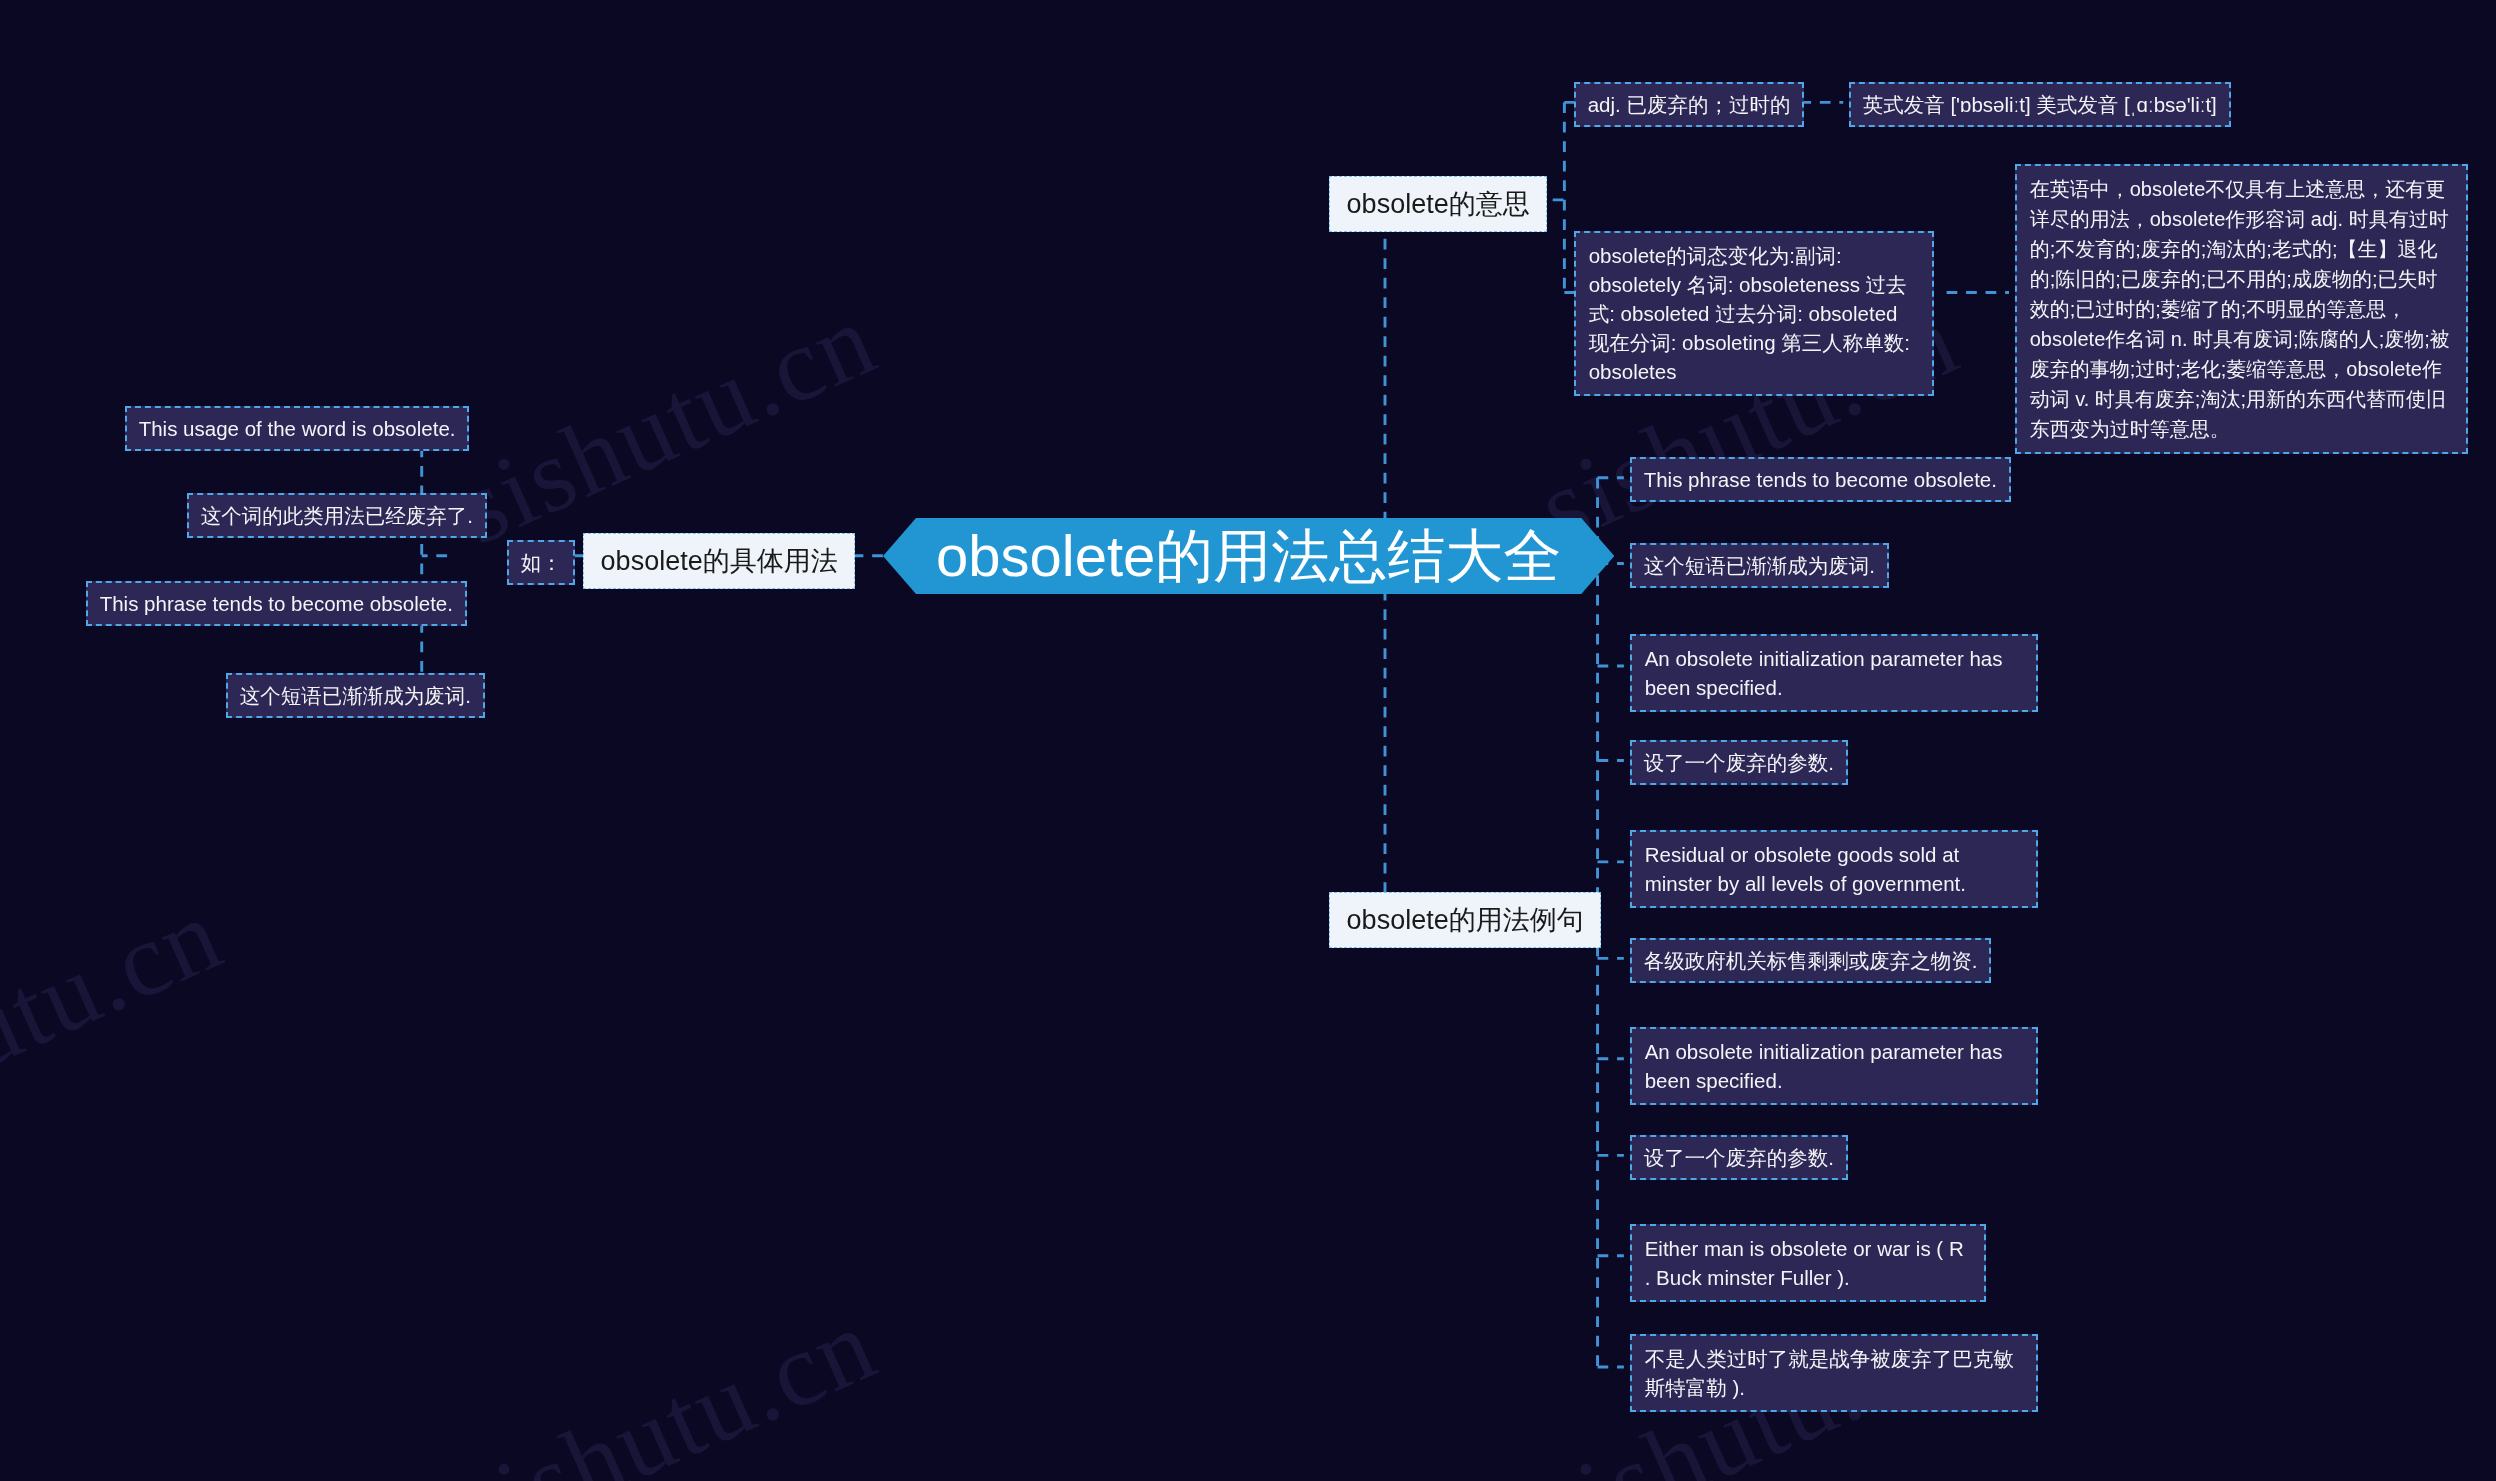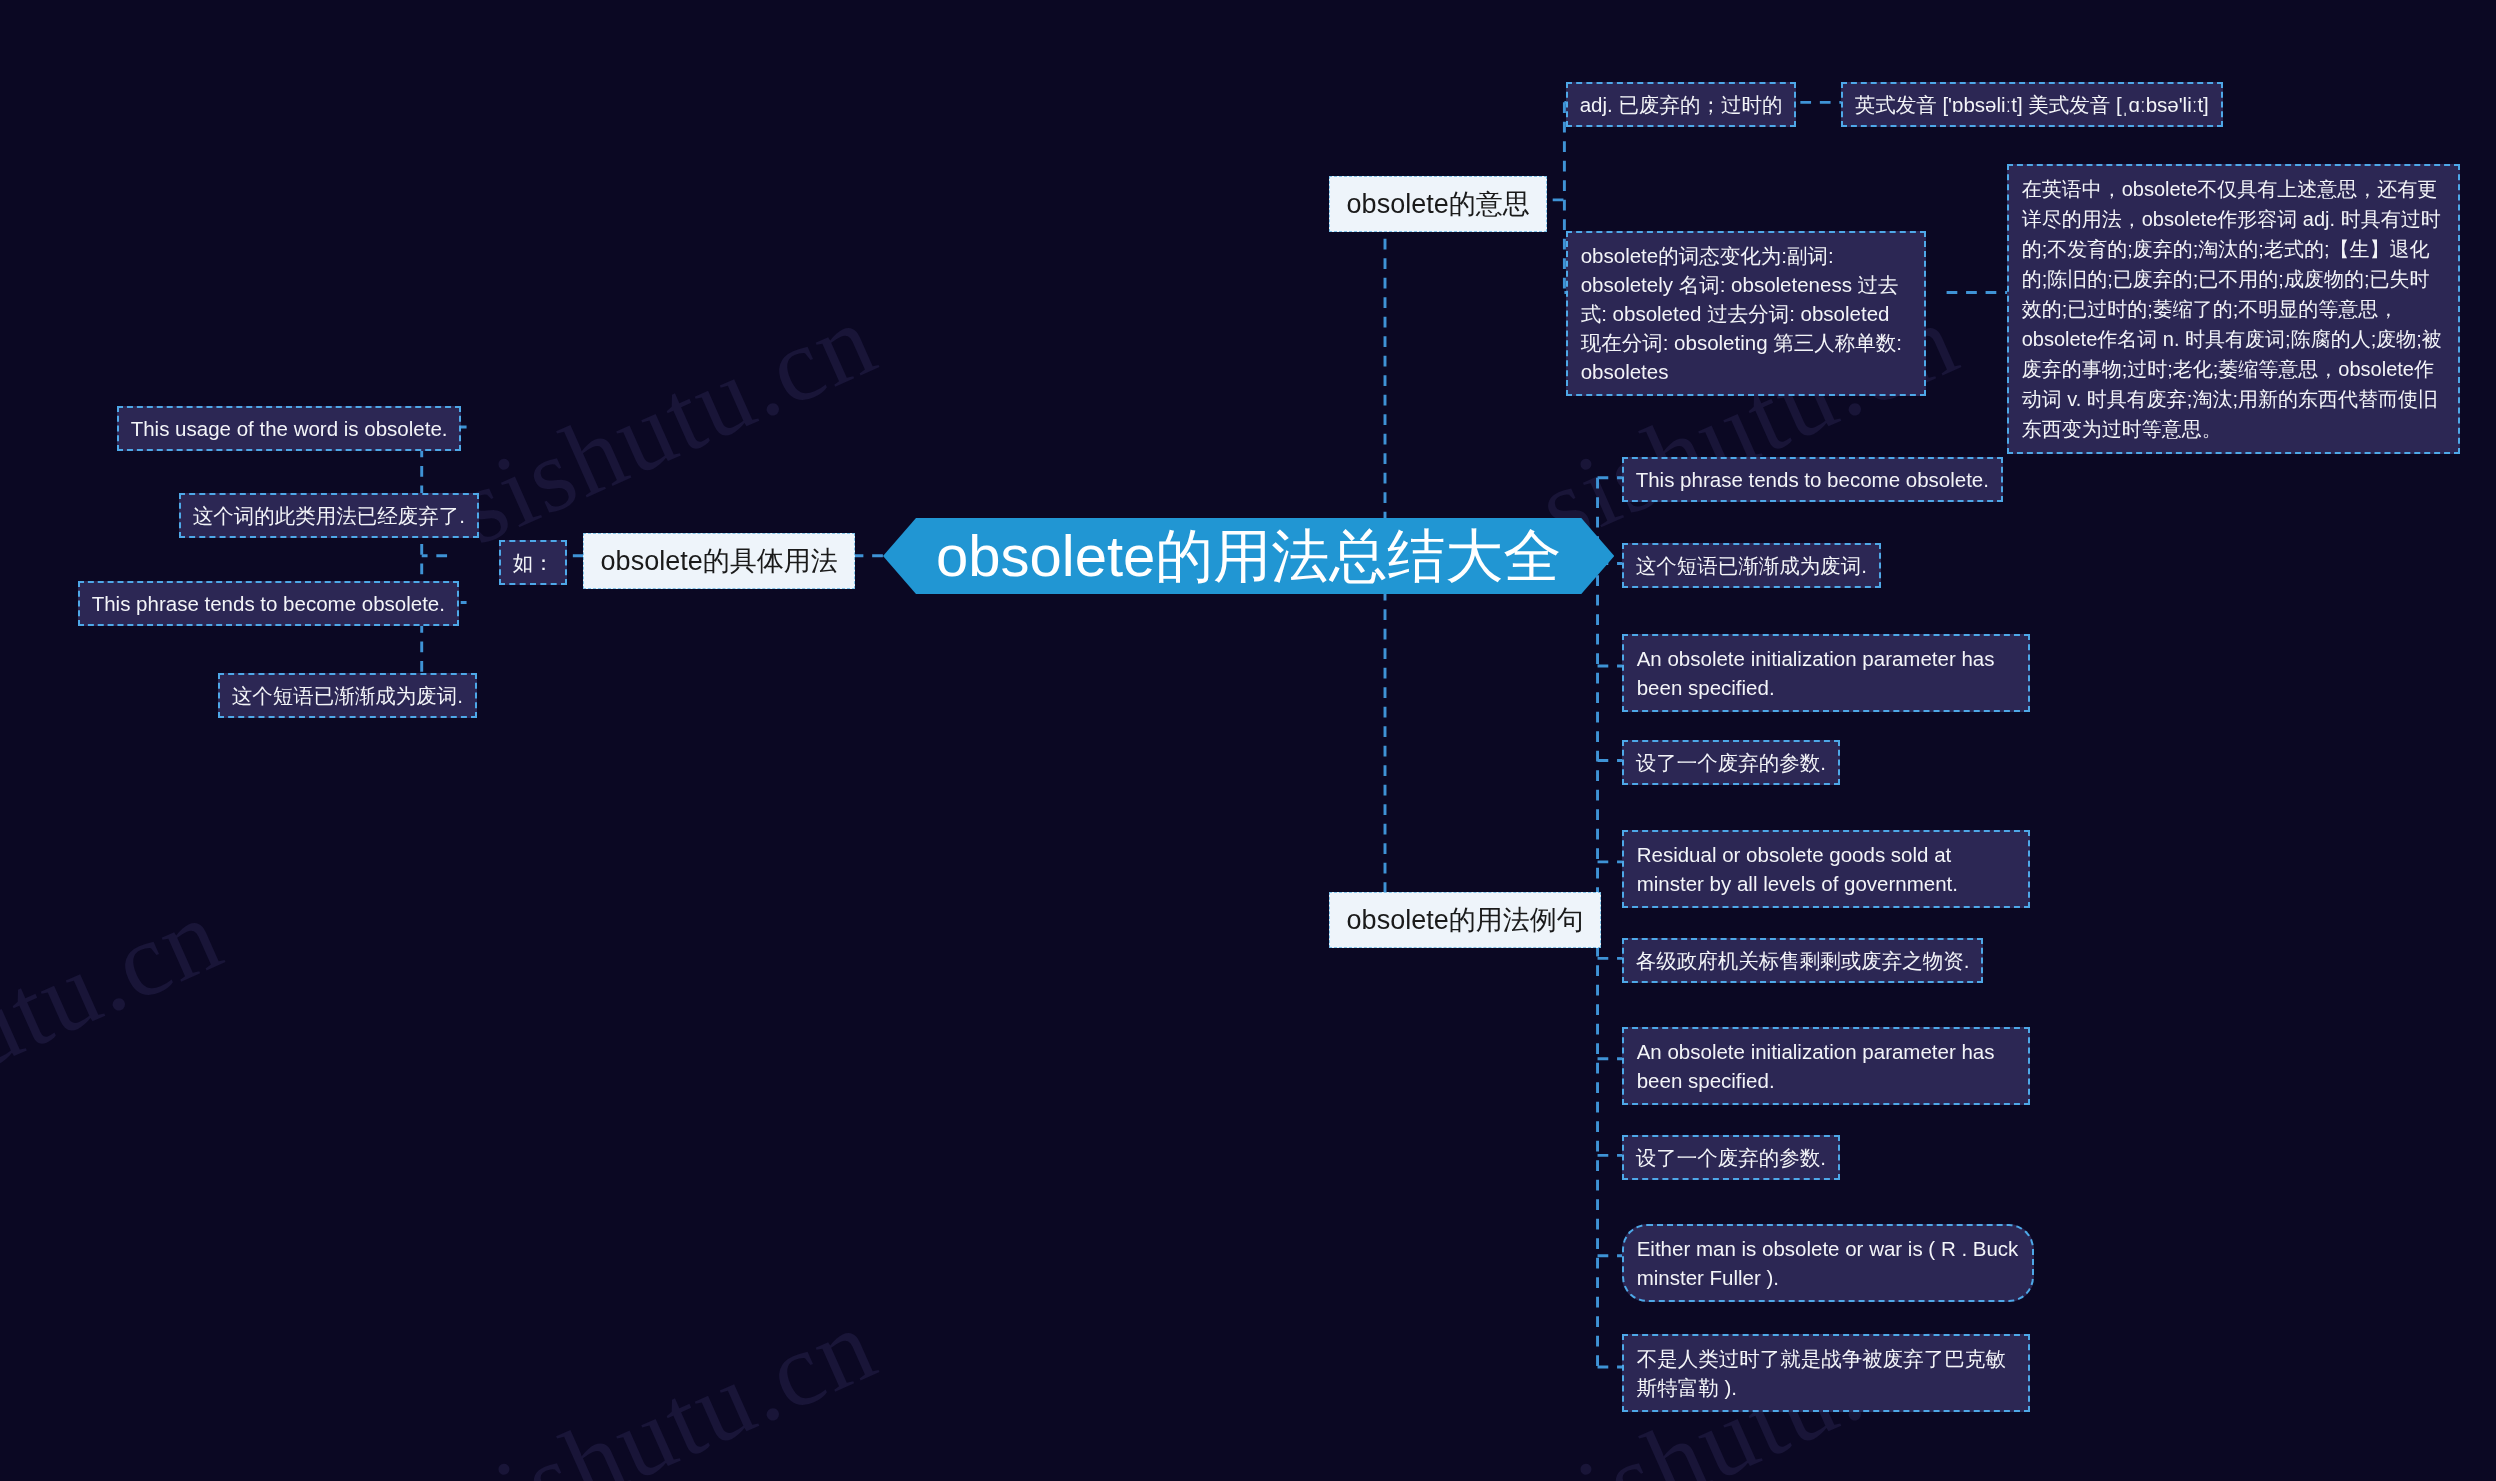--- a/index.html
+++ b/index.html
@@ -75,20 +75,21 @@
   }
 
   
   .leaf {
     background: #2c2754;
     color: #f3f4f8;
     font-size: 20.5px;
     padding: 7.8px 12.7px;
     border: 2px dashed #4ea8e8;
     display: block;
+    margin-left: 8px;
   }
   .leaf.tight { padding: 5.9px 11.7px; }
 
   .para {
     font-size: 20px;
     line-height: 1.5;
   }
 </style>
 </head>
 <body>
@@ -221,20 +222,20 @@
 </div>
 
 <div class="node leaf" style="left:1622px; top:1027px; width:408px;">
   <span>An obsolete initialization parameter has been specified.</span>
 </div>
 
 <div class="node leaf tight" style="left:1622px; top:1135px;">
   <span>设了一个废弃的参数.</span>
 </div>
 
-<div class="node leaf" style="left:1622px; top:1224px; width:412px;border-radius:25px;">
+<div class="node leaf" style="left:1622px; top:1224px; width:356px;">
   <span>Either man is obsolete or war is ( R . Buck minster Fuller ).</span>
 </div>
 
 <div class="node leaf" style="left:1622px; top:1334px; width:408px;">
   <span>不是人类过时了就是战争被废弃了巴克敏斯特富勒 ).</span>
 </div>
 
 
 </body></html>

